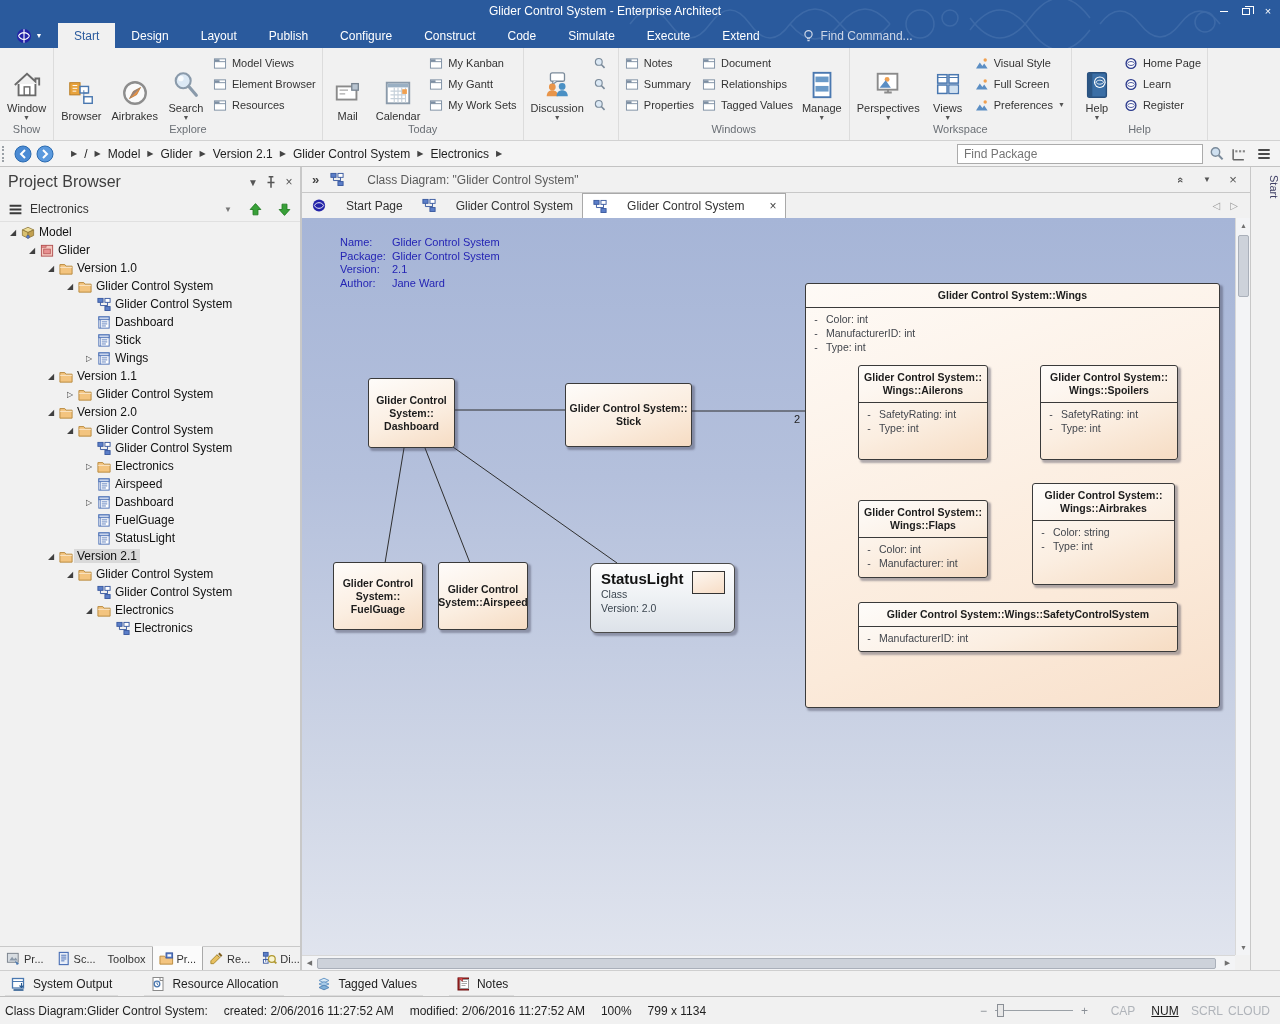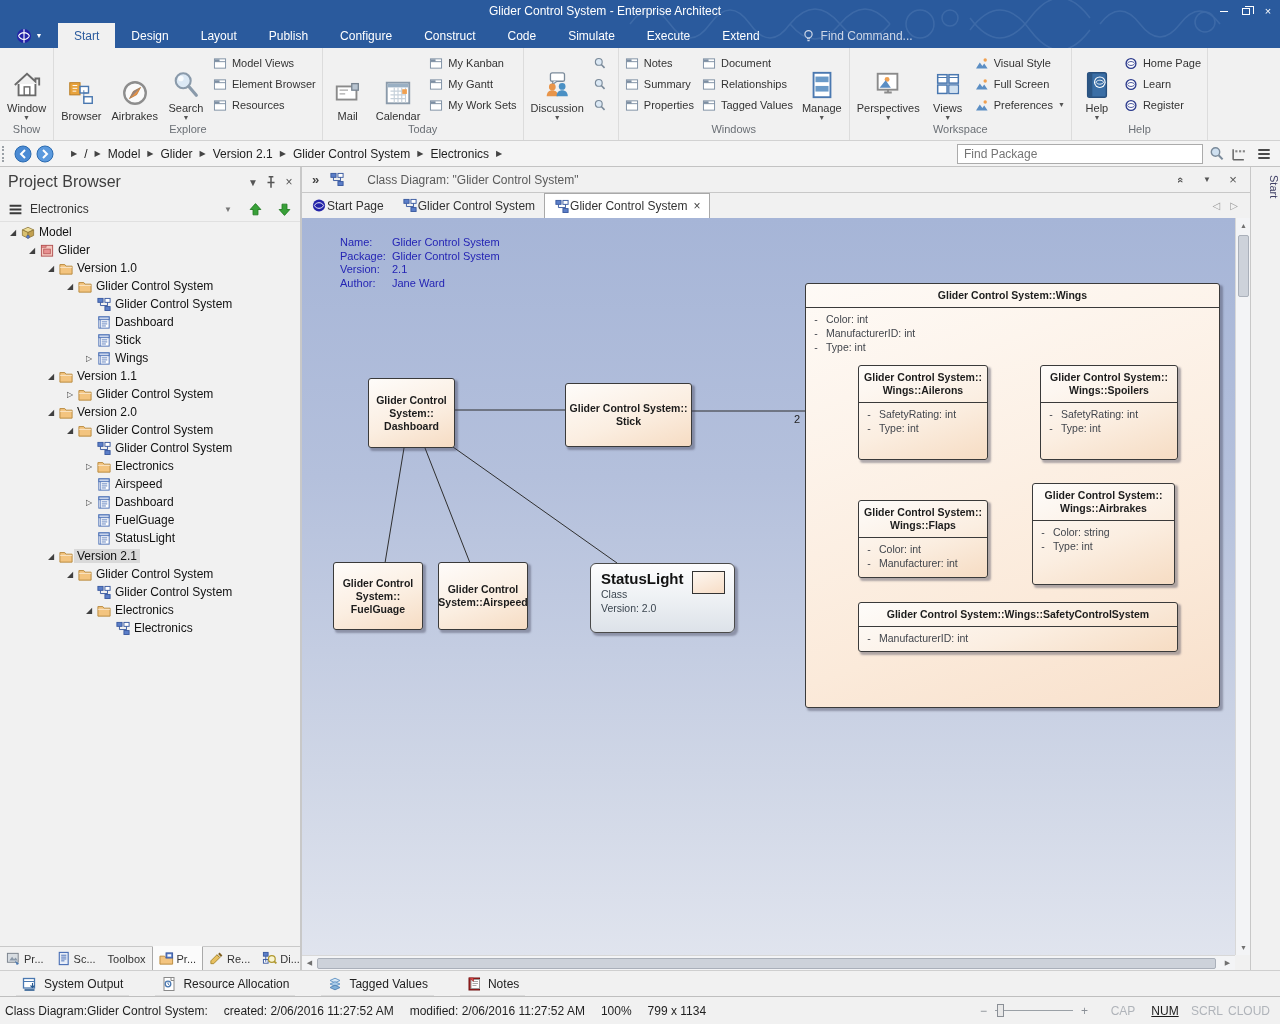--- a/index.html
+++ b/index.html
@@ -72,21 +72,21 @@
   #splitter { position:absolute; left:300px; top:0; width:2px; height:803px; background:#c8c8c8; }
 
   
   #doc { position:absolute; left:302px; top:0; width:948px; height:803px; background:#f1f1f1; }
   #caption { position:absolute; left:0; top:0; width:948px; height:26px; border-bottom:1px solid #c8c8c8; display:flex; align-items:center; color:#5a5a5a; font-size:12px; }
   #caption .chev { font-size:13px; color:#444; margin-left:10px; font-weight:bold; }
   #caption .ic { width:16px; height:15px; margin-left:10px; }
   #caption-text { margin-left:22px; flex:1; }
   .cap-ic { width:26px; text-align:center; color:#555; font-size:11px; }
   #dtabs { position:absolute; left:0; top:26px; width:948px; height:25px; display:flex; align-items:stretch; }
-  .dtab { display:flex; align-items:center; gap:0; padding:0 9px; font-size:12px; color:#333; }
+  .dtab { display:flex; align-items:center; gap:19px; padding:0 9px; font-size:12px; color:#333; }
   .dtab .ic { width:16px; height:15px; }
   .dtab.active { background:#fff; border:1px solid #a9a9a9; border-bottom:none; }
   .dtab-close { font-size:12px; color:#444; margin-left:6px; }
   #dtab-scroll { margin-left:auto; display:flex; align-items:center; gap:10px; padding-right:12px; color:#9a9a9a; font-size:10px; }
 
   
   #canvas { position:absolute; left:0; top:51px; width:933px; height:737px; background:linear-gradient(180deg,#a6b5d7 0%,#b4c0dc 35%,#cfd6e6 75%,#e0e4ee 100%); overflow:hidden; }
   #connsvg { position:absolute; left:0; top:0; width:933px; height:737px; }
   #diag-info { position:absolute; left:38px; top:18px; font-size:11px; color:#2424b4; }
   .info-row { display:flex; height:13.5px; }
@@ -112,21 +112,21 @@
   .sbtn { width:15px; height:15px; display:flex; align-items:center; justify-content:center; font-size:7px; color:#707070; flex:none; }
   #vthumb { position:absolute; left:2px; top:17px; width:11px; height:62px; background:#cdd2da; border:1px solid #aab0ba; border-radius:2px; }
   #vs-up { position:absolute; left:0; top:0; } #vs-dn { position:absolute; left:0; bottom:0; }
   #hthumb { height:11px; background:#cdd2da; border:1px solid #aab0ba; border-radius:2px; flex:1; margin-right:4px; }
 
   
   #side-strip { position:absolute; left:1250px; top:0; width:30px; height:803px; background:#f1f1f1; border-left:1px solid #c8c8c8; }
   #side-tab { writing-mode:vertical-rl; font-size:11px; color:#3e3e64; margin:8px auto 0 auto; display:block; text-align:center; width:100%; }
 
   
-  #docktabs { position:absolute; left:0; top:970px; width:1280px; height:26px; background:#f1f1f1; border-top:1px solid #cfcfcf; display:flex; align-items:center; gap:34px; padding-left:20px; z-index:3; }
+  #docktabs { position:absolute; left:0; top:970px; width:1280px; height:26px; background:#f1f1f1; border-top:1px solid #cfcfcf; display:flex; align-items:center; gap:34px; padding-left:9px; z-index:3; }
   .dock-tab { display:flex; align-items:center; gap:6px; font-size:12px; color:#222; position:relative; padding:3px 2px; }
   .dock-tab .ic { width:16px; height:16px; }
   .dock-tab::after { content:""; position:absolute; left:-4px; right:-4px; bottom:-4px; height:4px; background:#dcdcdc; }
 
   
   #statusbar { position:absolute; left:0; top:996px; width:1280px; height:28px; background:#f1f1f1; border-top:1px solid #bfbfbf; display:flex; align-items:center; font-size:12px; color:#1f1f1f; z-index:3; }
   #status-left { display:flex; gap:16px; margin-left:5px; }
   #status-right { margin-left:auto; display:flex; align-items:center; margin-right:10px; color:#8a8f96; }
   #zoom-track { width:78px; height:1px; background:#9aa0a6; position:relative; margin:0 8px; }
   #zoom-thumb { position:absolute; left:2px; top:-6px; width:7px; height:13px; background:#e8e8e8; border:1px solid #8a8f96; }

